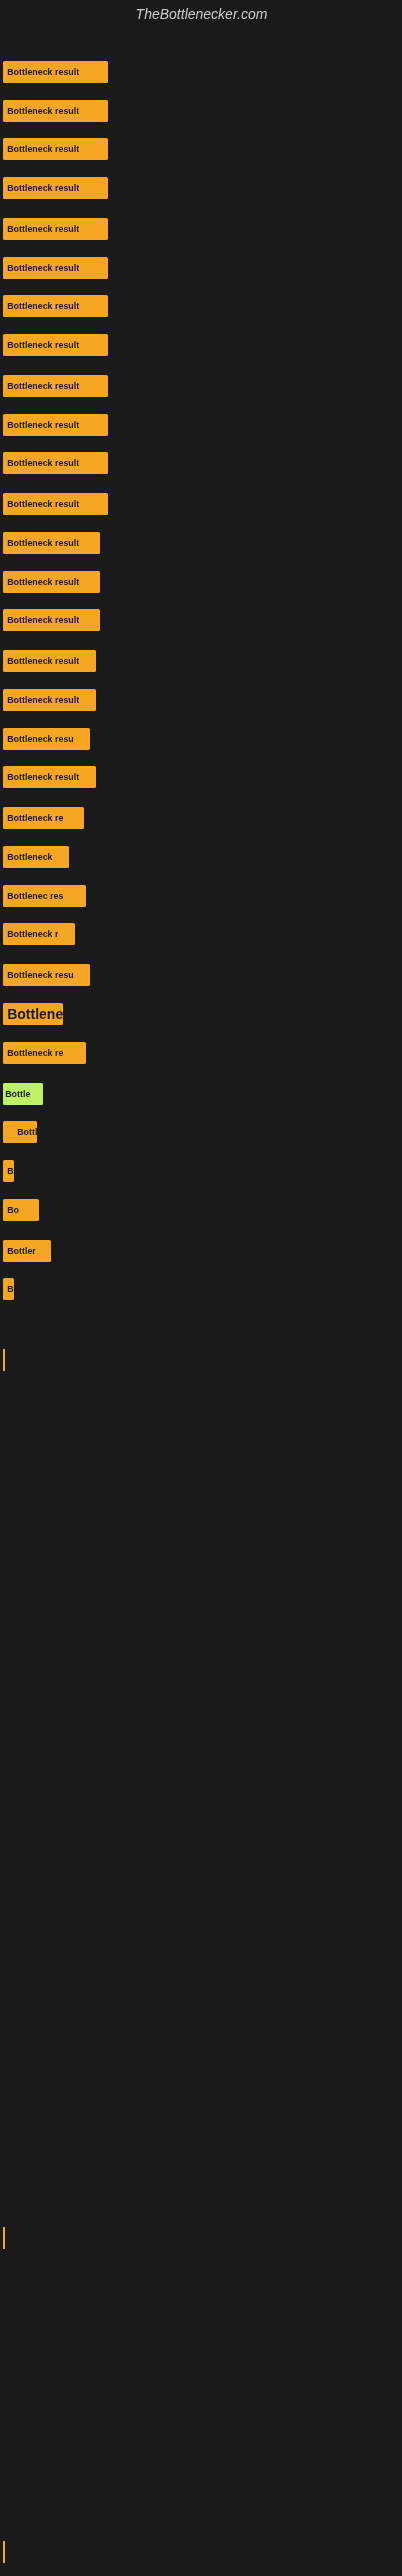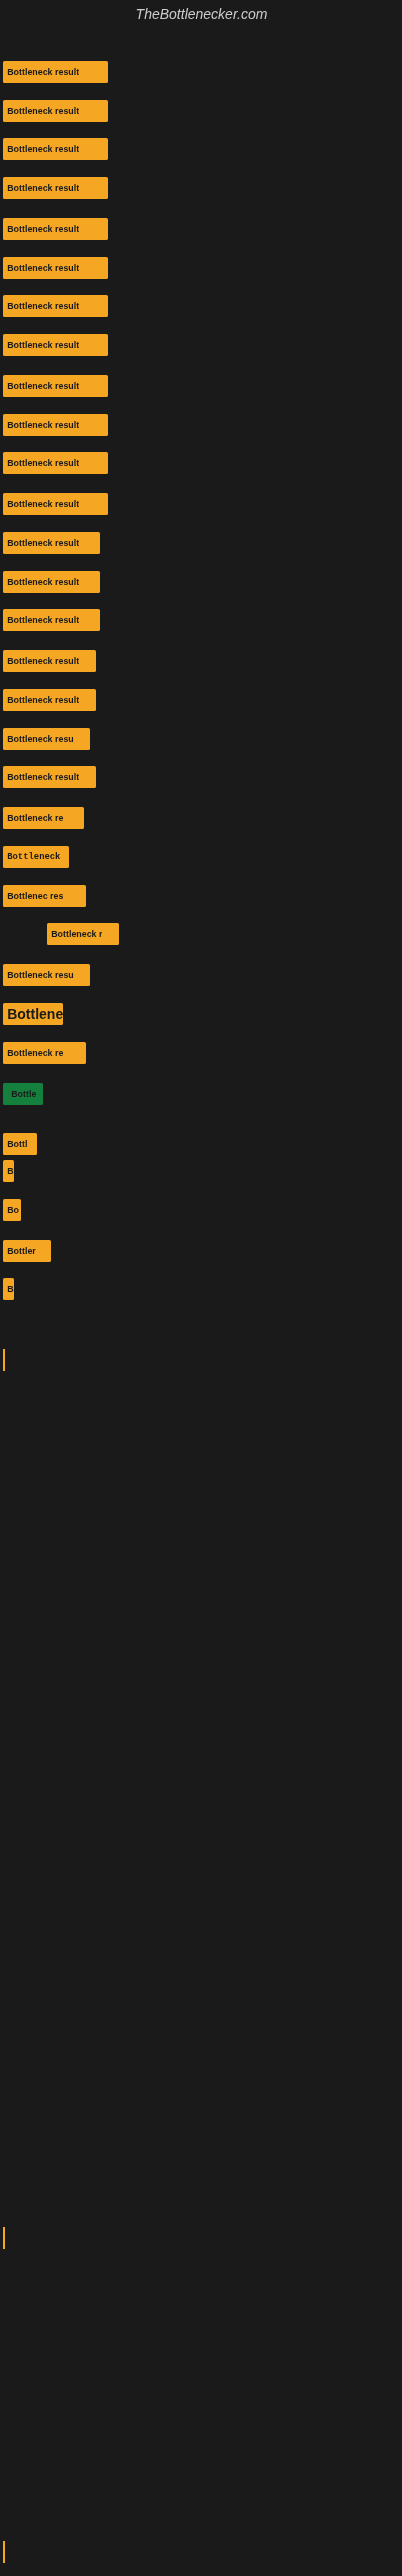--- a/index.html
+++ b/index.html
@@ -81,48 +81,48 @@
     </div>
     <div style="position: absolute; top: 699px; left: 3.2px; width: 87px; height: 22.5px; background-color: rgb(245, 166, 35); display: flex; align-items: center; padding-left: 4px; border-radius: 1.6px;">
       <span style="color: rgb(26, 26, 26); font-size: 8.9px; font-weight: bold; white-space: nowrap; overflow: hidden;">Bottleneck resu</span>
     </div>
     <div style="position: absolute; top: 737px; left: 3.2px; width: 93px; height: 22.5px; background-color: rgb(245, 166, 35); display: flex; align-items: center; padding-left: 4px; border-radius: 1.6px;">
       <span style="color: rgb(26, 26, 26); font-size: 8.9px; font-weight: bold; white-space: nowrap; overflow: hidden;">Bottleneck result</span>
     </div>
     <div style="position: absolute; top: 778px; left: 3.2px; width: 81px; height: 22.5px; background-color: rgb(245, 166, 35); display: flex; align-items: center; padding-left: 4px; border-radius: 1.6px;">
       <span style="color: rgb(26, 26, 26); font-size: 8.9px; font-weight: bold; white-space: nowrap; overflow: hidden;">Bottleneck re</span>
     </div>
-    <div style="position: absolute; top: 817px; left: 3.2px; width: 66px; height: 22.5px; background-color: rgb(245, 166, 35); display: flex; align-items: center; padding-left: 4px; border-radius: 1.6px; font-family: Liberation Mono, monospace;">
+    <div style="position: absolute; top: 817px; left: 3.2px; width: 66px; height: 22.5px; background-color: rgb(245, 166, 35); display: flex; align-items: center; padding-left: 4px; border-radius: 1.6px;">
       <span style="color: rgb(26, 26, 26); font-size: 8.9px; font-weight: bold; white-space: nowrap; overflow: hidden;">Bottleneck</span>
     </div>
     <div style="position: absolute; top: 856px; left: 3.2px; width: 83px; height: 22.5px; background-color: rgb(245, 166, 35); display: flex; align-items: center; padding-left: 4px; border-radius: 1.6px;">
       <span style="color: rgb(26, 26, 26); font-size: 8.9px; font-weight: bold; white-space: nowrap; overflow: hidden;">Bottlenec res</span>
     </div>
-    <div style="position: absolute; top: 894px; left: 3.2px; width: 72px; height: 22.5px; background-color: rgb(245, 166, 35); display: flex; align-items: center; padding-left: 4px; border-radius: 1.6px; margin-left: 44px;">
+    <div style="position: absolute; top: 894px; left: 3.2px; width: 72px; height: 22.5px; background-color: rgb(245, 166, 35); display: flex; align-items: center; padding-left: 4px; border-radius: 1.6px;">
       <span style="color: rgb(26, 26, 26); font-size: 8.9px; font-weight: bold; white-space: nowrap; overflow: hidden;">Bottleneck r</span>
     </div>
     <div style="position: absolute; top: 935px; left: 3.2px; width: 87px; height: 22.5px; background-color: rgb(245, 166, 35); display: flex; align-items: center; padding-left: 4px; border-radius: 1.6px;">
       <span style="color: rgb(26, 26, 26); font-size: 8.9px; font-weight: bold; white-space: nowrap; overflow: hidden;">Bottleneck resu</span>
     </div>
     <div style="position: absolute; top: 974px; left: 3.2px; width: 60px; height: 22.5px; background-color: rgb(245, 166, 35); display: flex; align-items: center; padding-left: 4px; border-radius: 1.6px;">
       <span style="color: rgb(26, 26, 26); font-size: 14px; font-weight: bold; white-space: nowrap; overflow: hidden;">Bottlenec</span>
     </div>
     <div style="position: absolute; top: 1013px; left: 3.2px; width: 83px; height: 22.5px; background-color: rgb(245, 166, 35); display: flex; align-items: center; padding-left: 4px; border-radius: 1.6px;">
       <span style="color: rgb(26, 26, 26); font-size: 8.9px; font-weight: bold; white-space: nowrap; overflow: hidden;">Bottleneck re</span>
     </div>
-    <div style="position: absolute; top: 1054px; left: 3.2px; width: 40px; height: 22.5px; background-color: #15803d; display: flex; align-items: center; padding-left: 8px; border-radius: 1.6px;">
+    <div style="position: absolute; top: 1054px; left: 3.2px; width: 40px; height: 22.5px; background-color: #bef264; display: flex; align-items: center; padding-left: 2px; border-radius: 1.6px;">
       <span style="color: rgb(26, 26, 26); font-size: 8.9px; font-weight: bold; white-space: nowrap; overflow: hidden;">Bottle</span>
     </div>
-    <div style="position: absolute; top: 1092px; left: 3.2px; width: 34px; height: 22.5px; background-color: rgb(245, 166, 35); display: flex; align-items: center; padding-left: 4px; border-radius: 1.6px; margin-top: 12px;">
+    <div style="position: absolute; top: 1092px; left: 3.2px; width: 34px; height: 22.5px; background-color: rgb(245, 166, 35); display: flex; align-items: center; padding-left: 14px; border-radius: 1.6px;">
       <span style="color: rgb(26, 26, 26); font-size: 8.9px; font-weight: bold; white-space: nowrap; overflow: hidden;">Bottl</span>
     </div>
     <div style="position: absolute; top: 1131px; left: 3.2px; width: 11.3px; height: 22.5px; background-color: rgb(245, 166, 35); display: flex; align-items: center; padding-left: 4px; border-radius: 1.6px;">
       <span style="color: rgb(26, 26, 26); font-size: 8.9px; font-weight: bold; white-space: nowrap; overflow: hidden;">B</span>
     </div>
-    <div style="position: absolute; top: 1170px; left: 3.2px; width: 18px; height: 22.5px; background-color: rgb(245, 166, 35); display: flex; align-items: center; padding-left: 4px; border-radius: 1.6px;">
+    <div style="position: absolute; top: 1170px; left: 3.2px; width: 36px; height: 22.5px; background-color: rgb(245, 166, 35); display: flex; align-items: center; padding-left: 4px; border-radius: 1.6px;">
       <span style="color: rgb(26, 26, 26); font-size: 8.9px; font-weight: bold; white-space: nowrap; overflow: hidden;">Bo</span>
     </div>
     <div style="position: absolute; top: 1211px; left: 3.2px; width: 48px; height: 22.5px; background-color: rgb(245, 166, 35); display: flex; align-items: center; padding-left: 4px; border-radius: 1.6px;">
       <span style="color: rgb(26, 26, 26); font-size: 8.9px; font-weight: bold; white-space: nowrap; overflow: hidden;">Bottler</span>
     </div>
     <div style="position: absolute; top: 1249px; left: 3.2px; width: 11.3px; height: 22.5px; background-color: rgb(245, 166, 35); display: flex; align-items: center; padding-left: 4px; border-radius: 1.6px;">
       <span style="color: rgb(26, 26, 26); font-size: 8.9px; font-weight: bold; white-space: nowrap; overflow: hidden;">B</span>
     </div>
     <div style="position: absolute; top: 1320px; left: 3.2px; width: 1.6px; height: 22.5px; background-color: rgb(245, 166, 35);"></div>
     <div style="position: absolute; top: 2198px; left: 3.2px; width: 1.6px; height: 22.5px; background-color: rgb(245, 166, 35);"></div>

